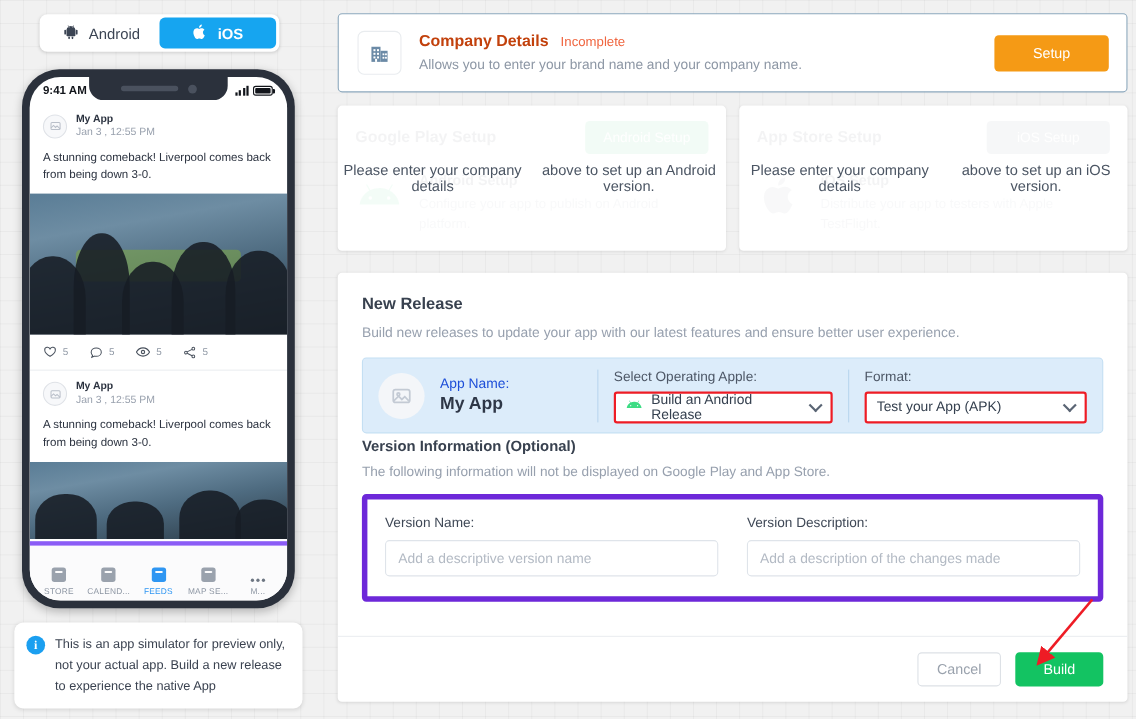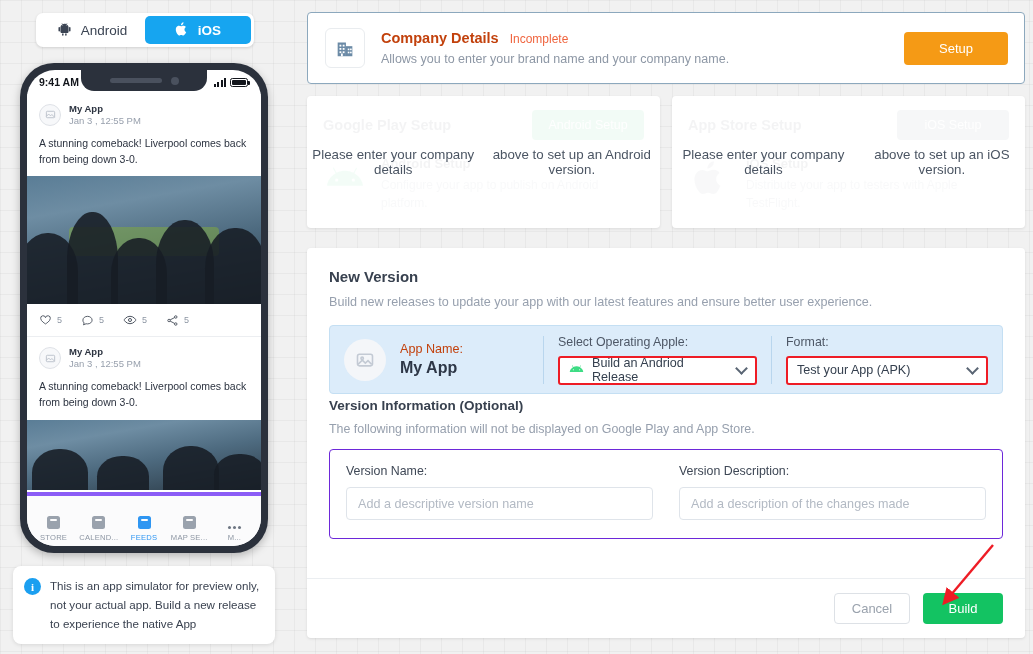--- a/index.html
+++ b/index.html
@@ -172,38 +172,38 @@
 
   .os-row {
     margin-top: 16px; height: 69px; background: #dcecfa; border: 1px solid #c4dff3;
     border-radius: 4px; display: flex; align-items: center;
   }
   .app-name-cell { width: 213px; display: flex; align-items: center; gap: 14px; padding-left: 14px; }
   .app-avatar {
     width: 42px; height: 42px; border-radius: 50%; background: #f4f6f9;
     display: flex; align-items: center; justify-content: center; flex: none;
   }
-  .app-name-lbl { font-size: 12.6px; color: #c2410c; }
+  .app-name-lbl { font-size: 12.6px; color: #1d4ed8; }
   .app-name-val { font-size: 16px; color: #2e3747; font-weight: bold; margin-top: 3px; }
   .vdiv { width: 1px; height: 48px; background: #b9d6ee; }
   .os-cell { flex: 1; padding: 0 14px; }
   .fmt-cell { width: 230px; padding: 0 14px; }
   .field-lbl { font-size: 12.4px; color: #4d5766; margin-bottom: 7px; }
   .select-box {
     height: 29px; background: #ffffff; border: 2px solid #ee1c25; border-radius: 3px;
     display: flex; align-items: center; padding: 0 9px; gap: 8px; cursor: pointer;
   }
   .select-val { font-size: 12.6px; color: #35404f; flex: 1; }
   .chev { width: 9px; height: 9px; border-right: 2px solid #5a6574; border-bottom: 2px solid #5a6574;
           transform: rotate(45deg); margin-bottom: 4px; flex: none; }
 
   .vinfo-title { font-size: 13.5px; color: #38414f; font-weight: bold; margin-top: 4px; }
   .vinfo-sub { font-size: 12.4px; color: #97a0ae; margin-top: 9px; }
   .vinfo-box {
-    margin-top: 13px; border: 1px solid #6d28d9; border-radius: 4px;
+    margin-top: 13px; border: 5px solid #6d28d9; border-radius: 4px;
     padding: 14px 16px 18px; display: flex; gap: 26px;
   }
   .vfield { flex: 1; }
   .vfield-lbl { font-size: 12.4px; color: #3f4856; margin-bottom: 9px; }
   .vinput {
     width: 100%; height: 33px; border: 1px solid #dfe4ea; border-radius: 4px;
     padding: 0 11px; font-size: 12.6px; color: #2e3747;
     font-family: "Liberation Sans", sans-serif; background: #fff;
   }
   .vinput::placeholder { color: #b3bac4; }
@@ -471,21 +471,21 @@
         <div class="store-overlay">
           <div>Please enter your company details</div>
           <div>above to set up an iOS version.</div>
         </div>
       </div>
 
     </div>
 
     <div class="card release-card">
       <div class="release-inner">
-        <div class="release-title">New Version</div>
+        <div class="release-title">New Release</div>
         <div class="release-sub">Build new releases to update your app with our latest features and ensure better user experience.</div>
 
         <div class="os-row">
           <div class="app-name-cell">
             <div class="app-avatar">
               <svg width="20" height="20" viewBox="0 0 24 24" fill="none" stroke="#c3cad4" stroke-width="1.9">
                   <rect x="3" y="5" width="18" height="14" rx="2.4"></rect>
                   <circle cx="8.6" cy="10" r="1.5"></circle>
                   <path d="M3.6 17.2l5.2-5 3.6 3.6 3.2-3 4.4 4.4"></path>
                 </svg>

